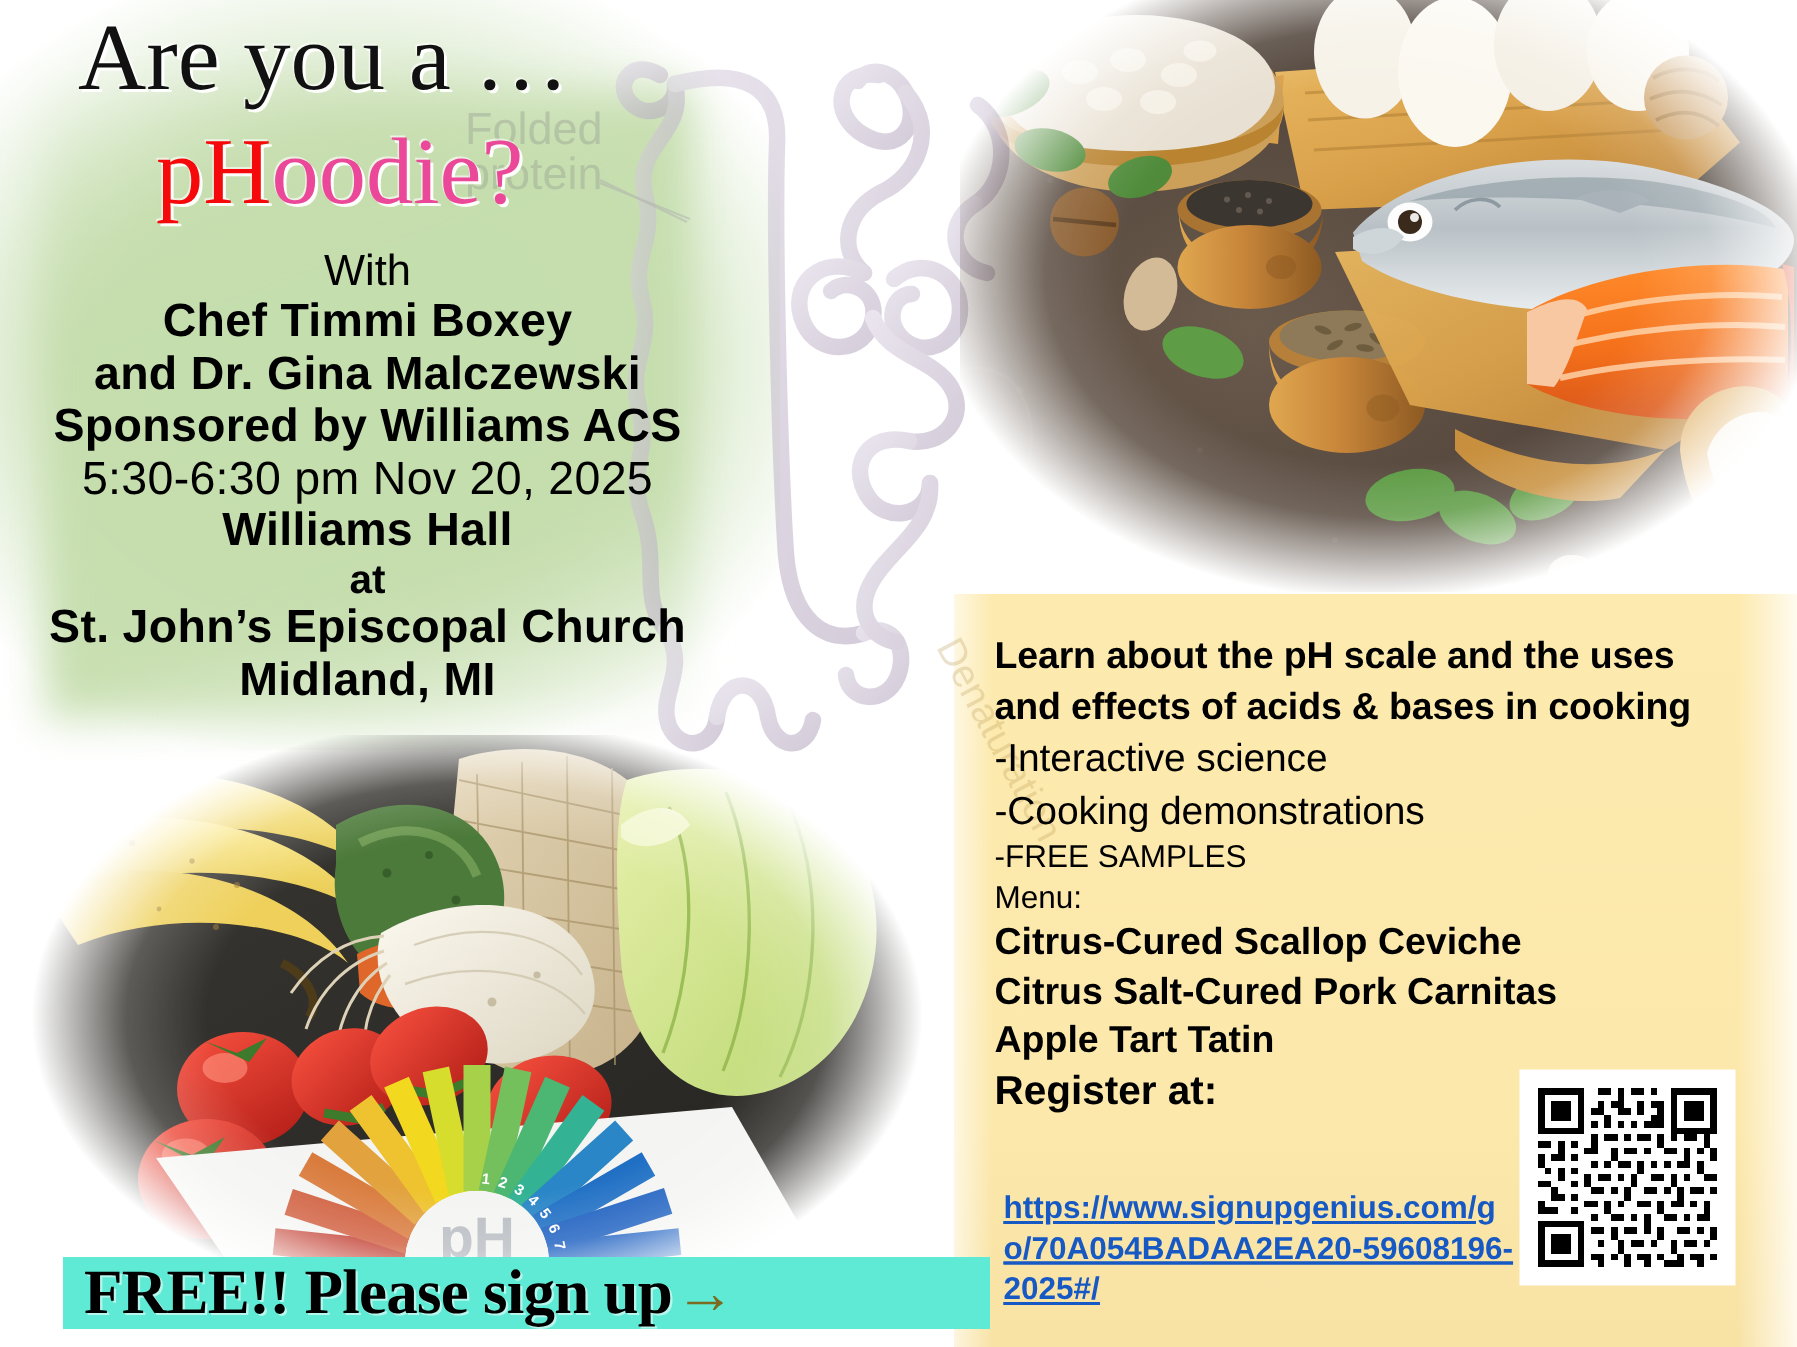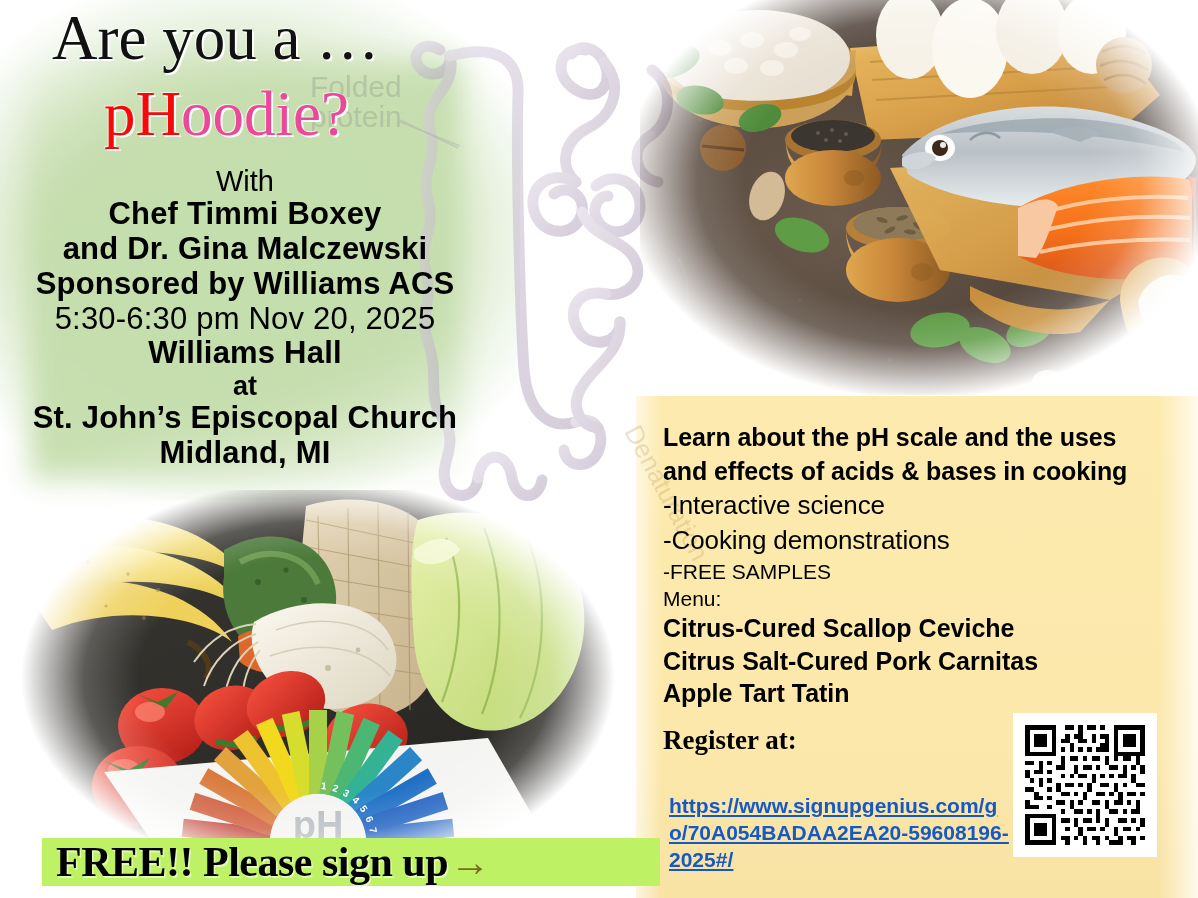--- a/index.html
+++ b/index.html
@@ -179,21 +179,21 @@
     align-items: center;
     justify-content: center;
   }
   .qr-wrap svg { display: block; }
 
   
   .free-banner {
     position: absolute;
     left: 42px; top: 838px;
     width: 618px; height: 48px;
-    background: #bef264;
+    background: #5eead4;
     display: flex;
     align-items: center;
     padding-left: 14px;
     box-sizing: border-box;
   }
   .free-text {
     font-family: "Liberation Serif", serif;
     font-weight: 700;
     font-size: 42px;
     color: #000000;
@@ -679,21 +679,21 @@
   <div class="panel-text">
     <div class="pt-line pt-b">Learn about the pH scale and the uses</div>
     <div class="pt-line pt-b" style="margin-top:6px;">and effects of acids &amp; bases in cooking</div>
     <div class="pt-line pt-n" style="margin-top:6px;">-Interactive science</div>
     <div class="pt-line pt-n" style="margin-top:6px;">-Cooking demonstrations</div>
     <div class="pt-line pt-menu" style="margin-top:6px;">-FREE SAMPLES</div>
     <div class="pt-line pt-menu" style="margin-top:4px;">Menu:</div>
     <div class="pt-line pt-item" style="margin-top:5px;">Citrus-Cured Scallop Ceviche</div>
     <div class="pt-line pt-item" style="margin-top:5px;">Citrus Salt-Cured Pork Carnitas</div>
     <div class="pt-line pt-item" style="margin-top:5px;">Apple Tart Tatin</div>
-    <div class="pt-line pt-reg" style="margin-top:18px;font-family:Liberation Serif, serif;">Register at:</div>
+    <div class="pt-line pt-reg" style="margin-top:5px;">Register at:</div>
   </div>
 
   <a class="url-box" href="#">
     <span>https://www.signupgenius.com/g</span><br>
     <span>o/70A054BADAA2EA20-59608196-</span><br>
     <span>2025#/</span>
   </a>
 
   <div class="qr-wrap">
     <svg width="128" height="128" viewBox="0 0 29 29" shape-rendering="crispEdges" xmlns="http://www.w3.org/2000/svg">

